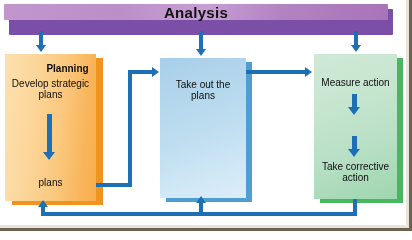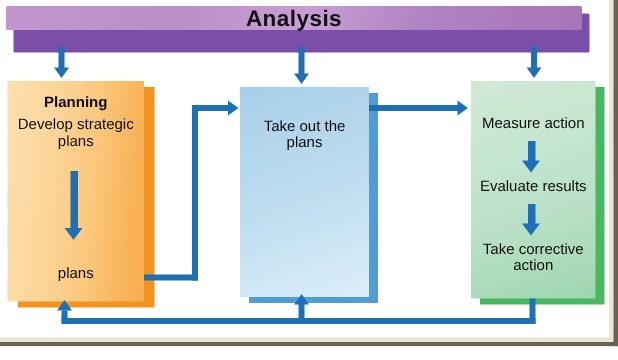--- a/index.html
+++ b/index.html
@@ -112,21 +112,21 @@
   
   .box-text {
     position: absolute;
     width: 100%;
     text-align: center;
     color: #0d0d0d;
     font-size: 9.5px;
     line-height: 10.5px;
     left: 0;
   }
-  .box-text.bold { font-weight: bold; font-size: 10px; }
+  .box-text.bold { font-weight: bold; font-size: 10px; padding-left: 17px; }
   .box-text.t11 { font-size: 10px; line-height: 11px; }
 
   
   .ln {
     position: absolute;
     background: #1f6fb5;
   }
   .arrow-down {
     position: absolute;
     width: 0; height: 0;
@@ -194,21 +194,20 @@
     <div class="box-text t11" style="top:32px;">plans</div>
   </div>
 
   <div class="box-shadow ctrl-shadow"></div>
   <div class="box ctrl">
     <div class="box-text t11" style="top:23px;">Measure action</div>
 
     <div class="ln" style="left:38px; top:40px; width:5px; height:15px;"></div>
     <div class="arrow-down-lg" style="left:34px; top:53px;"></div>
 
-    <div class="box-text t11" style="top:65px;">Evaluate results</div>
 
     <div class="ln" style="left:38px; top:82px; width:5px; height:15px;"></div>
     <div class="arrow-down-lg" style="left:34px; top:95px;"></div>
 
     <div class="box-text t11" style="top:107px;">Take corrective</div>
     <div class="box-text t11" style="top:118px;">action</div>
   </div>
 
   <div class="ln" style="left:96px; top:183px; width:36px; height:4px;"></div>
   <div class="ln" style="left:128px; top:70px; width:4px; height:117px;"></div>

